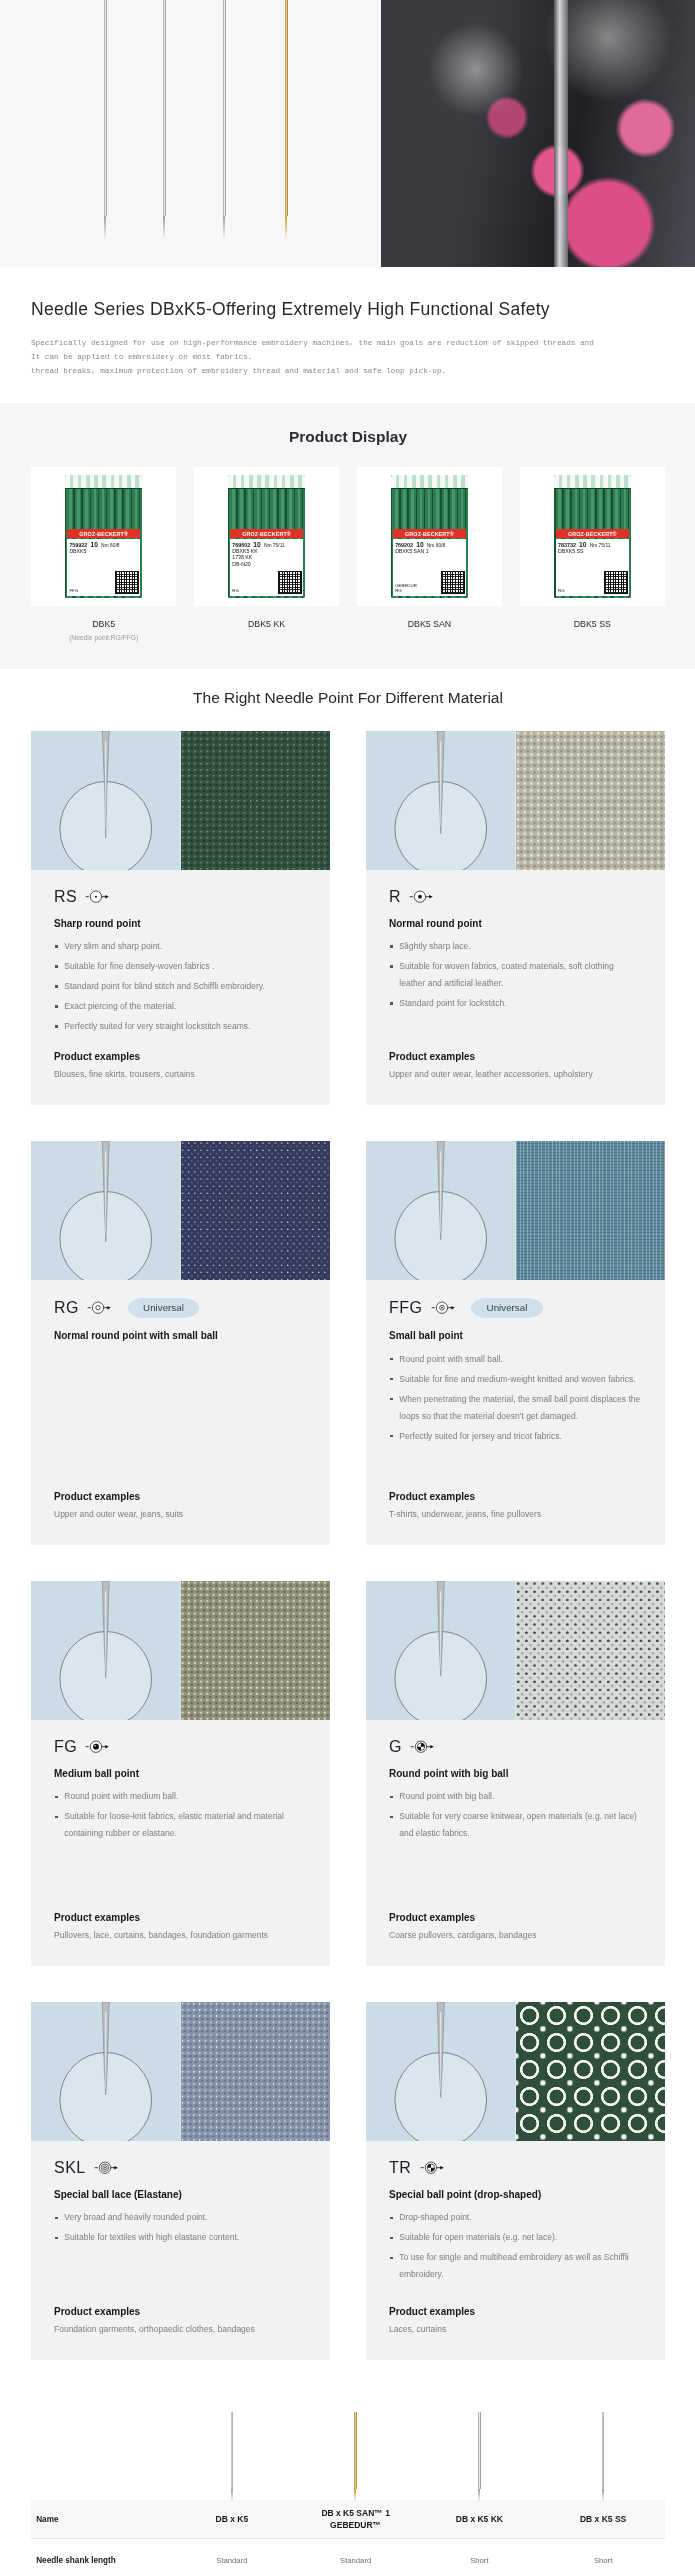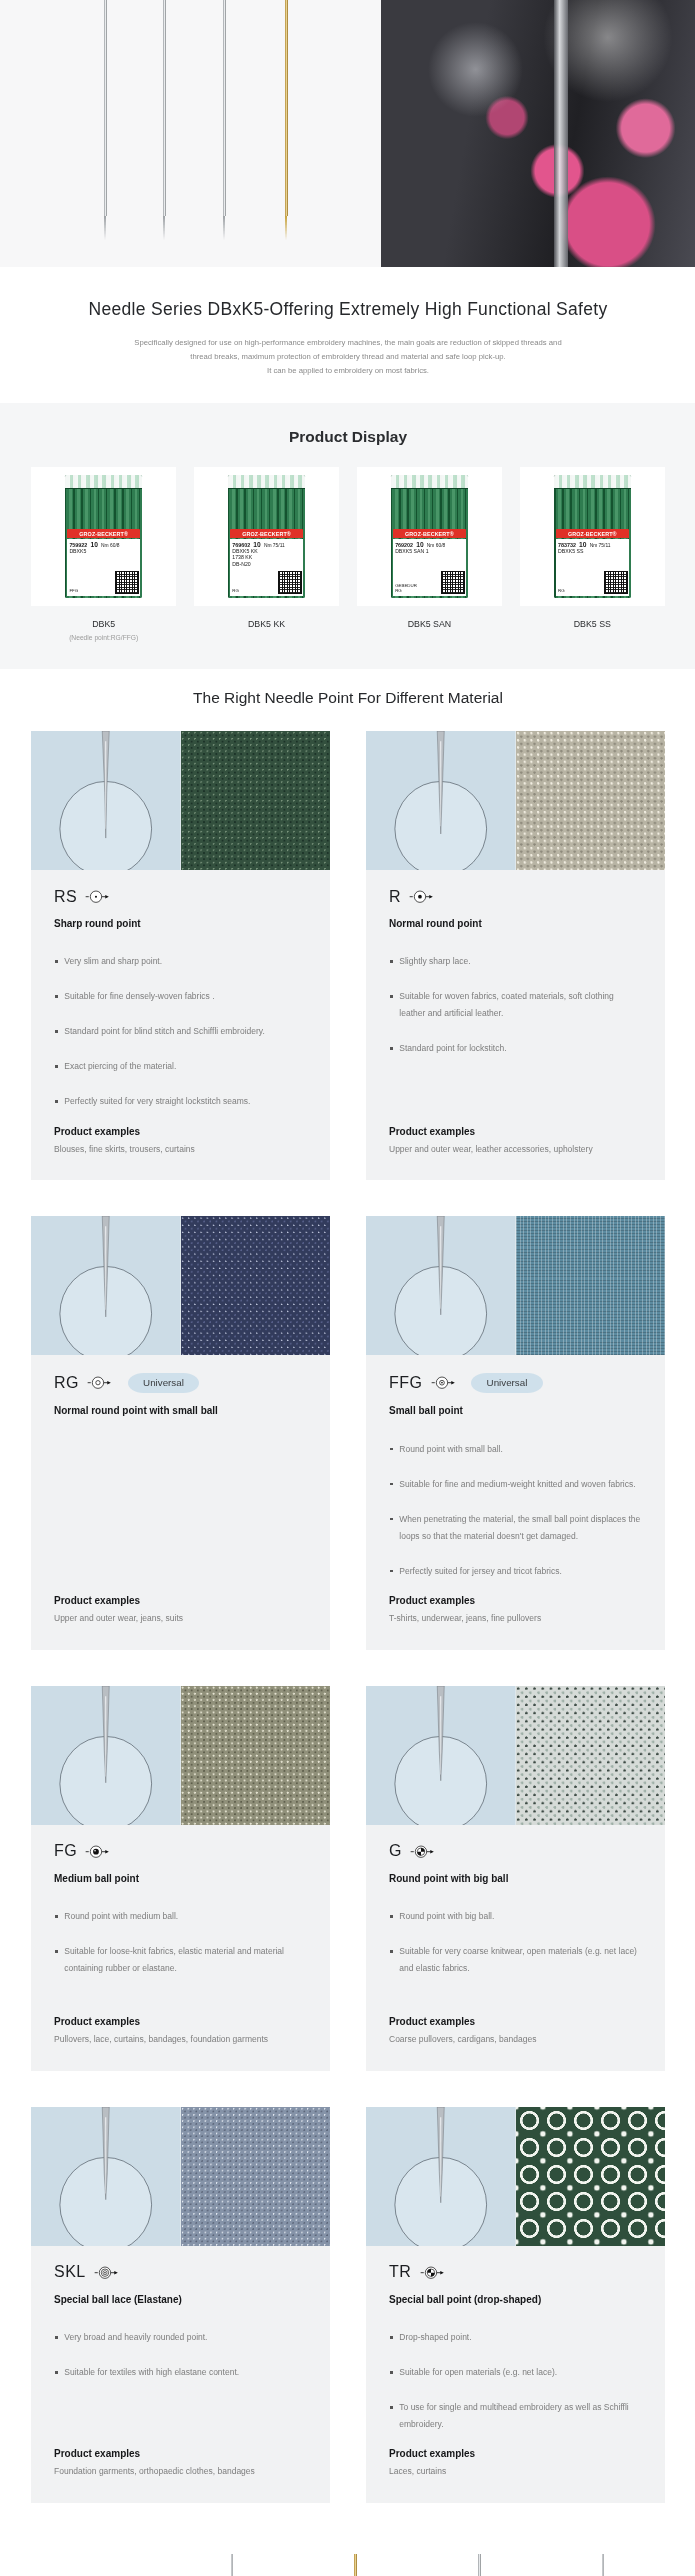--- a/index.html
+++ b/index.html
@@ -26,23 +26,23 @@
       radial-gradient(circle at 56% 64%, #e2558d 0 9%, rgba(226,85,141,0) 11%),
       radial-gradient(circle at 72% 84%, #d94f86 0 13%, rgba(217,79,134,0) 15%),
       radial-gradient(circle at 40% 44%, #b14672 0 7%, rgba(177,70,114,0) 9%),
       radial-gradient(circle at 84% 48%, #e06a9a 0 8%, rgba(224,106,154,0) 10%),
       linear-gradient(100deg, #3a3a40 0 30%, #202024 60%, #4a4a52 100%);
   }
   .hero-photo::before { content:""; position:absolute; left:55%; top:0; width:13.4px; height:100%;
     background:linear-gradient(90deg,#55575c,#e7e9ec 40%,#6a6c72); opacity:.9; }
 
   
-  .intro { padding: 32px 31px 25px; text-align:center; background:#fff; }
+  .intro { padding: 32px 31px 25px; background:#fff; }
   .intro h1 { font-size: 17.5px; font-weight: 400; letter-spacing:0.3px; color:#26282b; margin-bottom: 15.5px; }
-  .intro p { font-size: 7.7px; color:#8a8a8a; line-height: 14px; }
+  .intro p { font-size: 7.7px; color:#8a8a8a; line-height: 14px; font-family: Liberation Mono, monospace; }
 
   
   .pd { background:#f5f6f7; padding: 25px 31px 28px; }
   .pd h2 { text-align:center; font-size: 15.5px; font-weight: 700; color:#2b2d30; margin-bottom: 21.6px; }
   .pd-grid { display:grid; grid-template-columns: repeat(4, 1fr); gap: 17.5px; }
   .pd-card { background:#fff; height: 139px; display:flex; align-items:center; justify-content:center; }
   .pack { position:relative; width:77px; height:123px; border-radius:1.5px; overflow:hidden;
     background:repeating-linear-gradient(90deg,#14532f 0 1.5px,#2f7c50 1.5px 4.1px,#499668 4.1px 6.7px,#2f7c50 6.7px 8.2px); }
   .pack-cap { position:absolute; top:0; left:0; right:0; height:14.4px;
     background:repeating-linear-gradient(90deg, rgba(255,255,255,.95) 0 4.6px, rgba(203,233,215,.9) 4.6px 8.2px);
@@ -105,21 +105,21 @@
   .fab-tr { background-color:#2f4f3c;
     background-image: radial-gradient(circle, transparent 6.7px, #f2f5ef 7.2px 9.3px, transparent 9.8px),
       radial-gradient(circle, #f2f5ef 2.6px, transparent 3.1px); background-size:27px 27px; background-position:0 0, 13.4px 13.4px; }
   .pc-body { display:flex; flex-direction:column; flex:1; padding: 17.5px 23px 24px; }
   .pc-titlerow { display:flex; align-items:center; gap: 8.2px; }
   .pc-code { font-size: 16px; color:#1c1e21; letter-spacing: 0.5px; }
   .pc-icon { flex: 0 0 auto; }
   .pc-pill { background:#cfe0eb; color:#3a3d40; font-size: 9.8px; padding: 4.6px 15.5px; border-radius: 20.6px / 13.4px; margin-left: 8.2px; }
   .pc-sub { font-size: 10px; font-weight: bold; color:#161719; margin-top: 12.4px; }
   .pc-bullets { list-style:none; margin-top: 6.2px; }
-  .pc-bullets li { position:relative; font-size: 8.5px; color:#7d7d7d; line-height: 17px; padding-left: 10.3px; margin-top: 18px; }
+  .pc-bullets li { position:relative; font-size: 8.5px; color:#7d7d7d; line-height: 17px; padding-left: 10.3px; margin-top: 3px; }
   .pc-bullets li::before { content:""; position:absolute; left:1px; top: 7.2px; width:2.6px; height:2.6px; background:#555; }
   .pc-exwrap { margin-top:auto; padding-top: 15.5px; }
   .pc-exlabel { font-size: 10px; font-weight: bold; color:#161719; }
   .pc-ex { font-size: 8.5px; color:#7d7d7d; margin-top: 6.2px; line-height: 13.4px; }
 
   
   .cmp { background:#fff; padding: 15.5px 31px 23px; }
   .cmp-needles { display:grid; grid-template-columns: 139px repeat(4,1fr); margin-bottom: 11.3px; }
   .cmp-needle-cell { display:flex; justify-content:center; }
   .cmp-needle { position:relative; width:2.6px; height:77px;
@@ -146,22 +146,22 @@
     <div class="hero-needle" style="left:163px"></div>
     <div class="hero-needle" style="left:223px"></div>
     <div class="hero-needle gold" style="left:285px"></div>
   </div>
   <div class="hero-photo"></div>
 </section>
 
 <section class="intro">
   <h1>Needle Series DBxK5-Offering Extremely High Functional Safety</h1>
   <p>Specifically designed for use on high-performance embroidery machines, the main goals are reduction of skipped threads and</p>
+  <p>It can be applied to embroidery on most fabrics.</p>
   <p>thread breaks, maximum protection of embroidery thread and material and safe loop pick-up.</p>
-  <p>It can be applied to embroidery on most fabrics.</p>
 </section>
 
 <section class="pd">
   <h2>Product Display</h2>
   <div class="pd-grid">
 
     <div class="pd-card">
       <div class="pack">
         <div class="pack-cap"></div>
         <div class="pack-brand">GROZ-BECKERT®</div>

